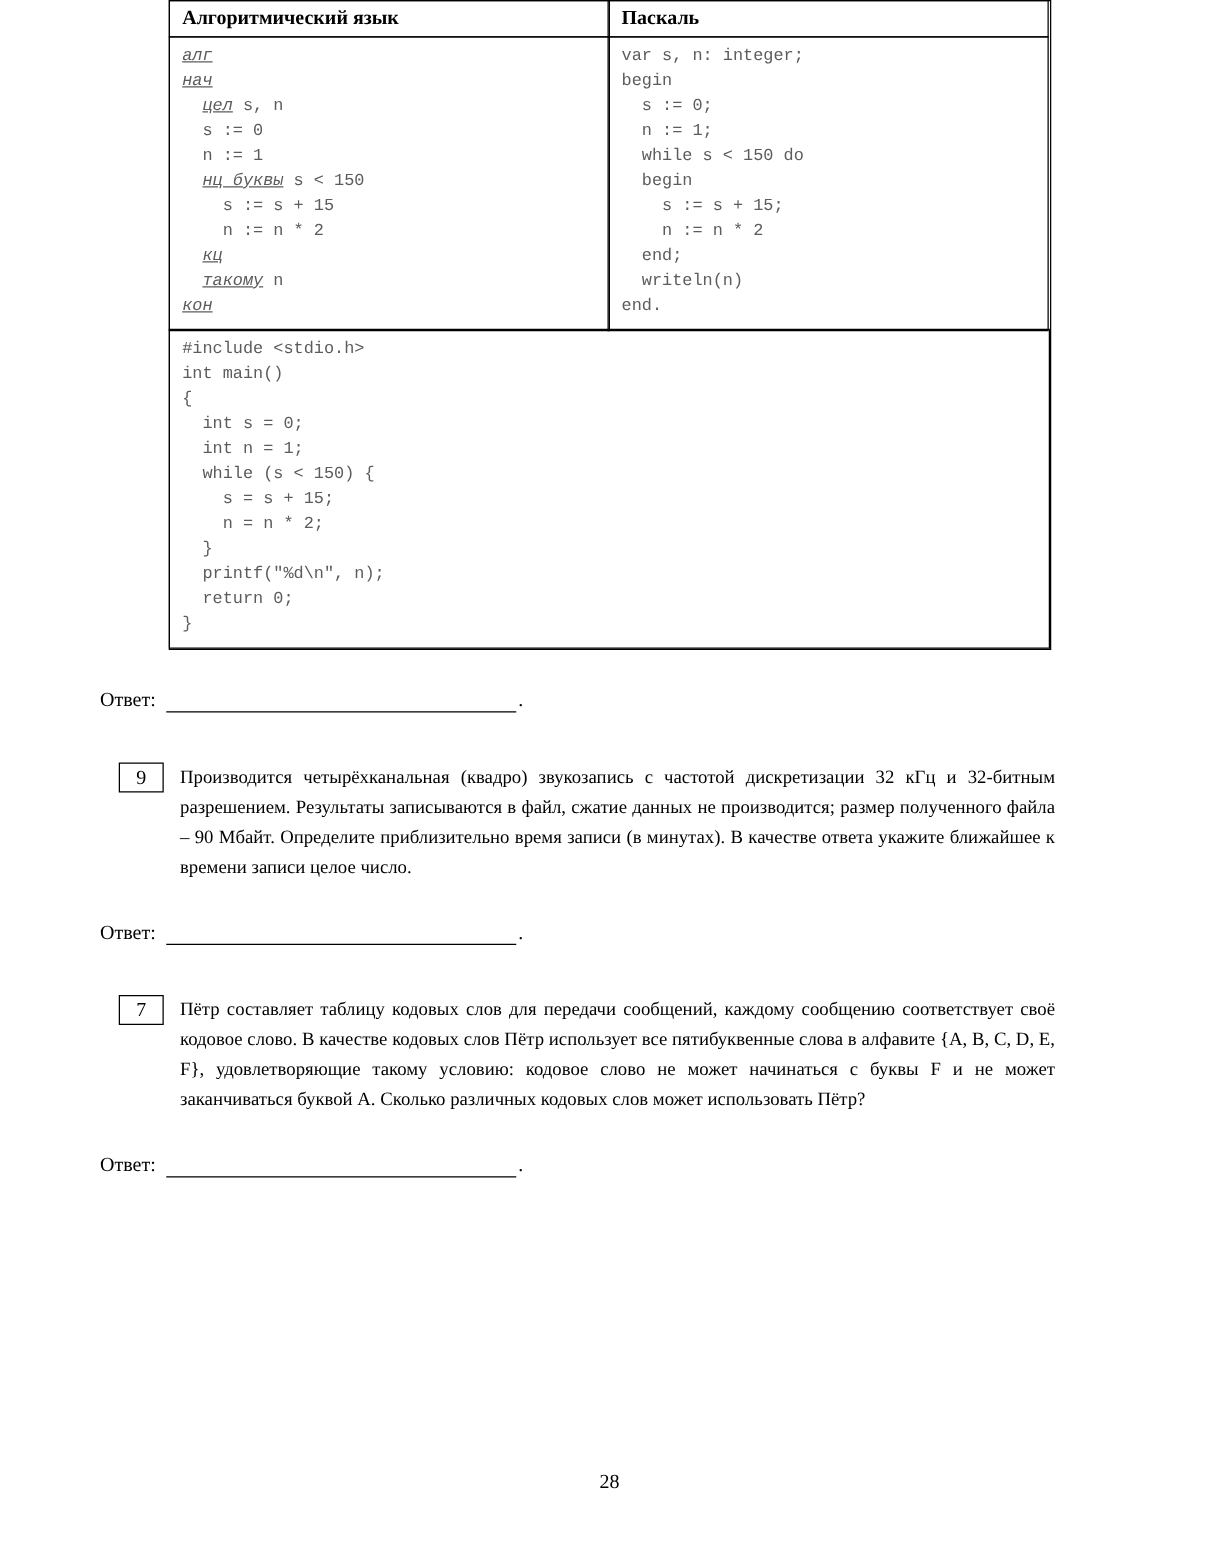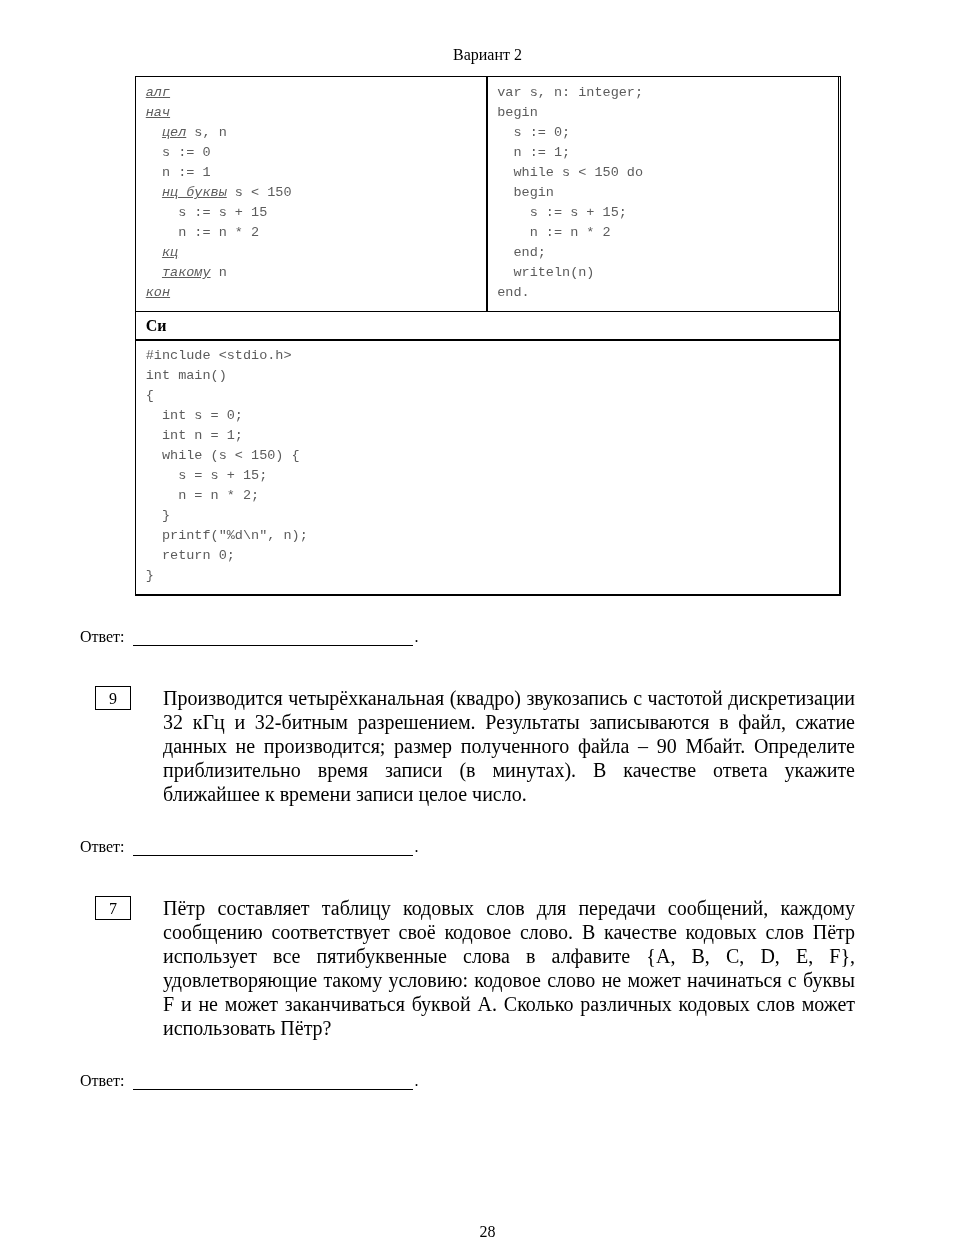--- a/index.html
+++ b/index.html
@@ -95,22 +95,22 @@
     height: 24px;
     border: 1.5px solid #000;
     text-align: center;
     font-size: 16px;
     line-height: 23px;
     font-family: "Liberation Serif", serif;
     flex: 0 0 auto;
     box-sizing: border-box;
   }
   .task-body {
-    margin-left: 32px;
-    font-size: 20px;
+    margin-left: 13px;
+    font-size: 15px;
     line-height: 24px;
     text-align: justify;
     text-align-last: left;
     font-family: "Liberation Serif", serif;
     width: 700px;
   }
   .page-number {
     position: absolute;
     bottom: 44px;
     width: 100%;
@@ -119,23 +119,26 @@
     font-family: "Liberation Serif", serif;
   }
   .sp-32 { height: 32px; }
   .sp-40 { height: 40px; }
 </style>
 </head>
 <body>
 
 <div class="page">
 
-  <div class="header-variant">Вариант 2</div>
 
   <div class="code-table">
+    <div class="row">
+      <div class="cell hdr-cell w-half">Алгоритмический язык</div>
+      <div class="cell hdr-cell w-half">Паскаль</div>
+    </div>
     <div class="row">
       <div class="cell code-cell w-half"><span id="algo-code"><span class="kw">алг</span>
 <span class="kw">нач</span>
   <span class="kw">цел</span> s, n
   s := 0
   n := 1
   <span class="kw">нц буквы</span> s &lt; 150
     s := s + 15
     n := n * 2
   <span class="kw">кц</span>
@@ -147,23 +150,20 @@
   n := 1;
   while s &lt; 150 do
   begin
     s := s + 15;
     n := n * 2
   end;
   writeln(n)
 end.</div>
     </div>
     <div class="row">
-      <div class="cell hdr-cell w-full">Си</div>
-    </div>
-    <div class="row">
       <div class="cell code-cell w-full">#include &lt;stdio.h&gt;
 int main()
 {
   int s = 0;
   int n = 1;
   while (s &lt; 150) {
     s = s + 15;
     n = n * 2;
   }
   printf("%d\n", n);

